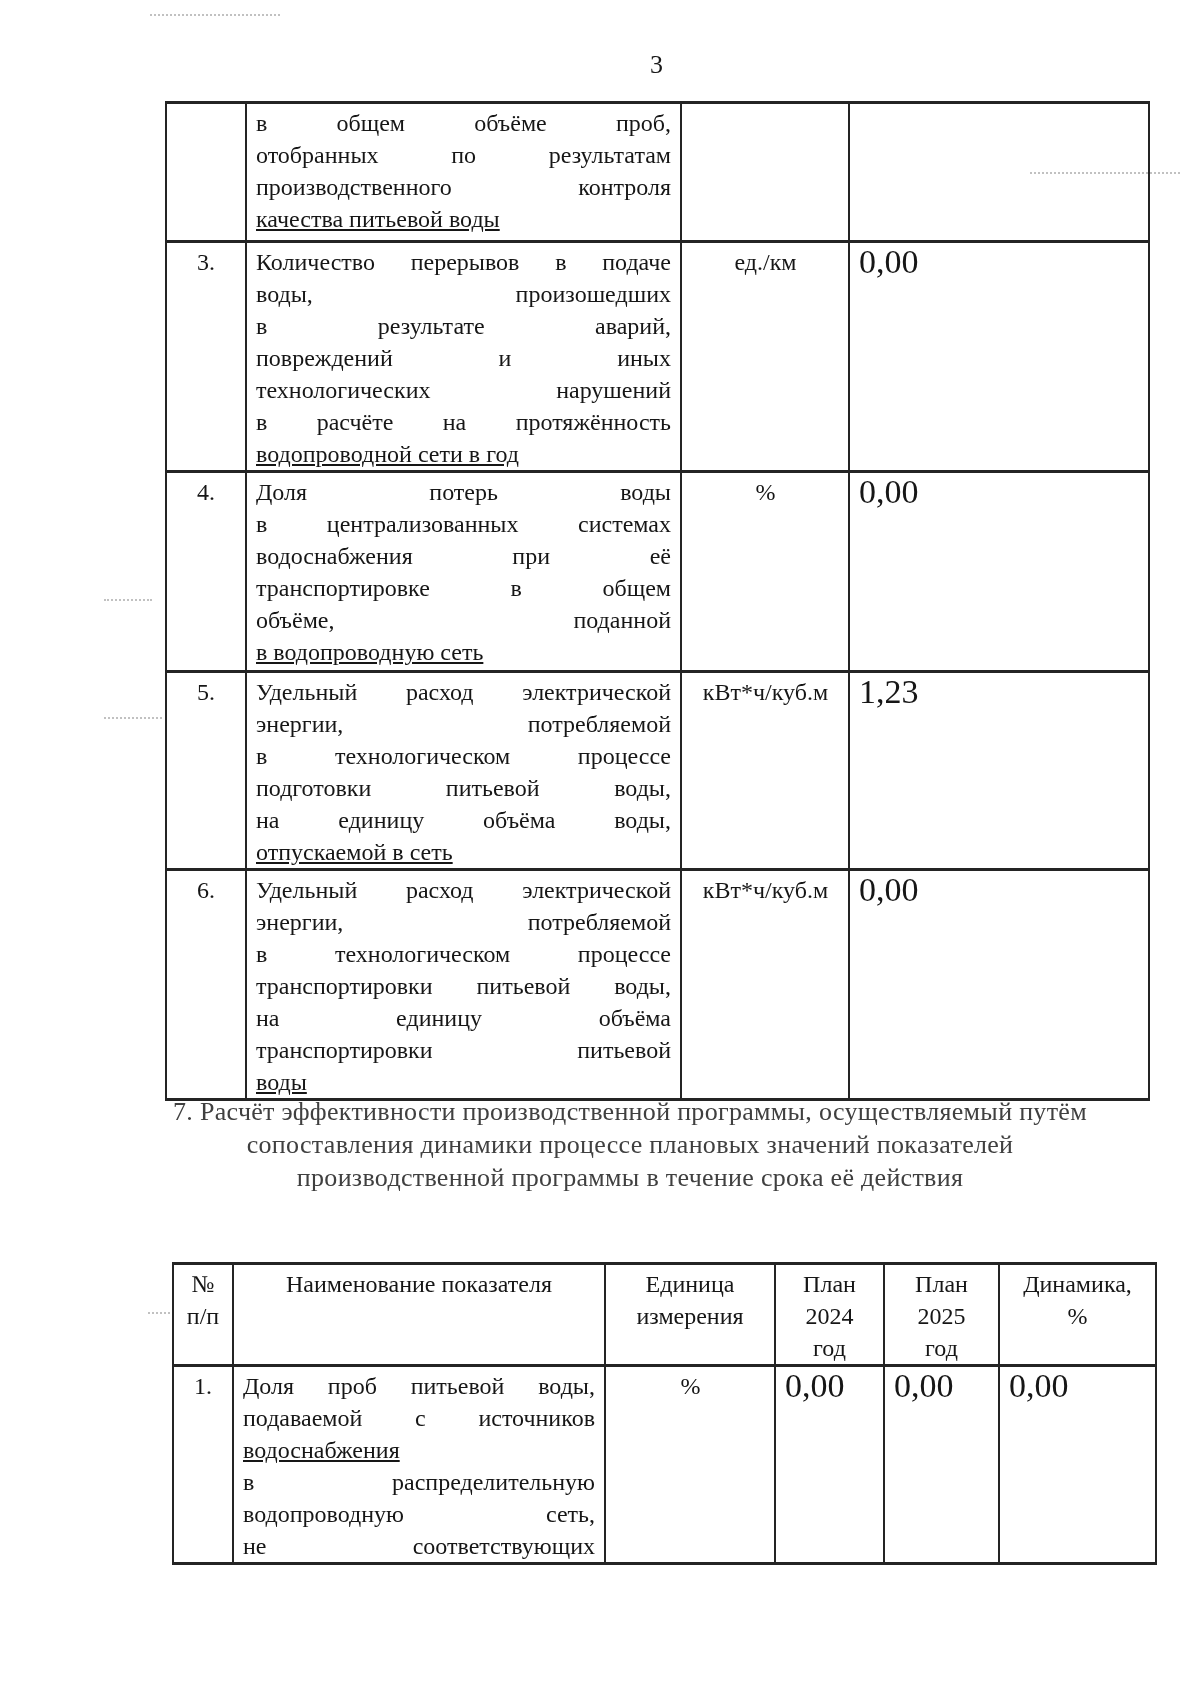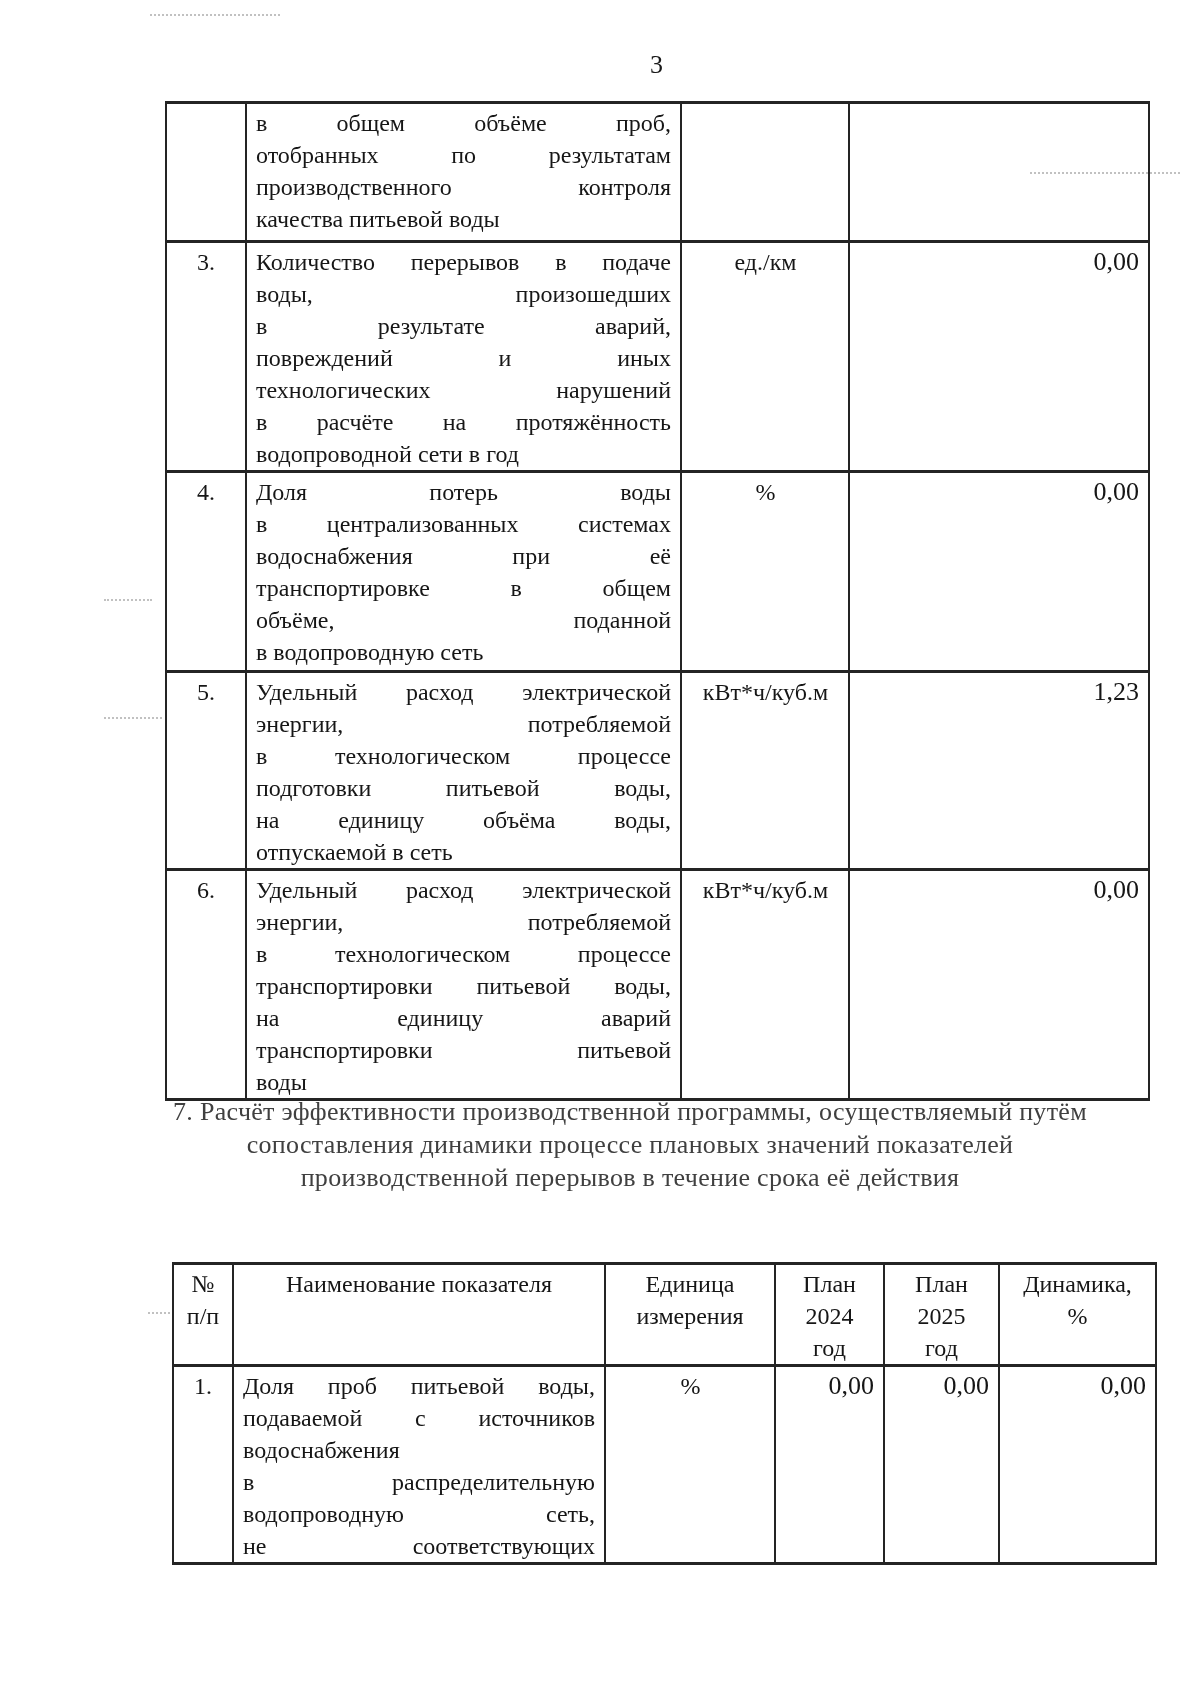--- a/index.html
+++ b/index.html
@@ -49,25 +49,25 @@
   .t1 .tr0 td { height: 139px; }
   .t1 .tr3 td { height: 227px; }
   .t1 .tr4 td { height: 200px; }
   .t1 .tr5 td { height: 196px; }
   .t1 .tr6 td { height: 222px; }
   .t2 .trh td { height: 99px;  }
   .t2 .tr1 td { height: 192px; }
 
   td.num  { text-align: center; padding-left: 2px; padding-right: 2px; }
   td.unit { text-align: center; padding-left: 5px; padding-right: 4px; }
-  td.val  { text-align: right; font-size: 26px; margin-left: 40px; }
+  td.val  { text-align: left; font-size: 34px; margin-left: 40px; }
 
   
   .jline { display: block; text-align: justify; text-align-last: justify; }
-  .jline.noj { text-align: left; text-align-last: left; }
+  .jline.noj { text-align: left; text-align-last: left; text-decoration: underline; }
   .center-lines .jline,
   td.hdr .jline { text-align: center; text-align-last: center; }
 
   td.hdr { text-align: center; }
 
   .sec7 {
     position: absolute;
     left: 104px;
     top: 1095px;
     width: 1052px;
@@ -156,34 +156,34 @@
       <td class="unit">кВт*ч/куб.м</td>
       <td class="val">1,23</td>
     </tr>
     <tr class="tr6">
       <td class="num">6.</td>
       <td class="name">
             <span class="jline">Удельный расход электрической</span>
             <span class="jline">энергии, потребляемой</span>
             <span class="jline">в технологическом процессе</span>
             <span class="jline">транспортировки питьевой воды,</span>
-            <span class="jline">на единицу аварий</span>
+            <span class="jline">на единицу объёма</span>
             <span class="jline">транспортировки питьевой</span>
             <span class="jline noj">воды</span>
           </td>
       <td class="unit">кВт*ч/куб.м</td>
       <td class="val">0,00</td>
     </tr>
   </tbody>
     </table>
 
   <div class="sec7 center-lines">
       <span class="jline">7. Расчёт эффективности производственной программы, осуществляемый путём</span>
       <span class="jline">сопоставления динамики процессе плановых значений показателей</span>
-      <span class="jline">производственной перерывов в течение срока её действия</span>
+      <span class="jline">производственной программы в течение срока её действия</span>
     </div>
 
   <table class="t2">
     <colgroup>
       <col style="width:60px">
         <col style="width:372px">
         <col style="width:170px">
         <col style="width:109px">
         <col style="width:115px">
         <col style="width:157px">

